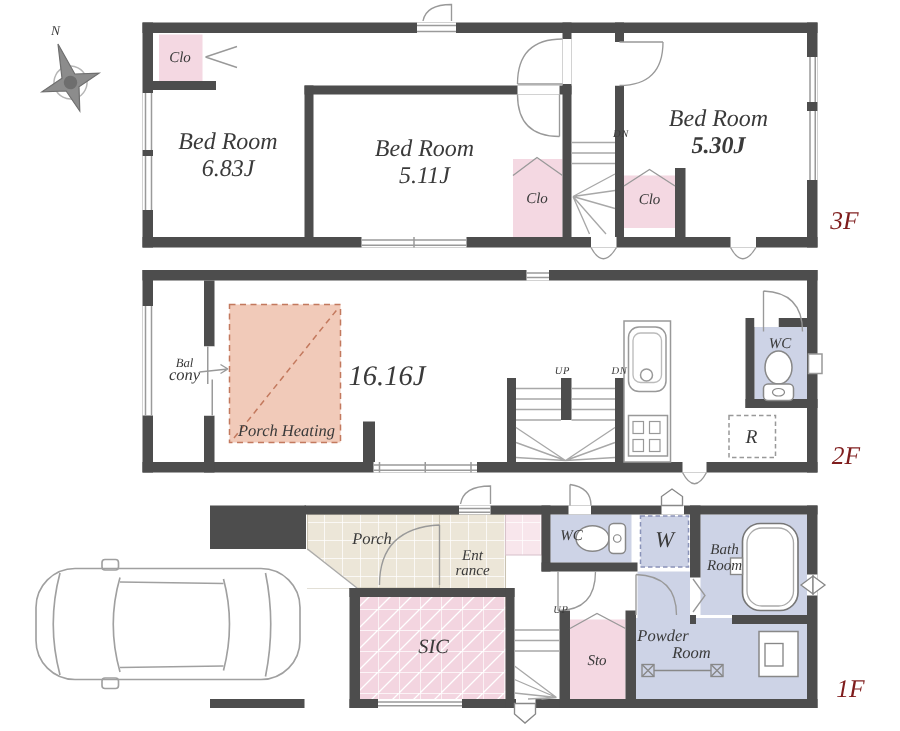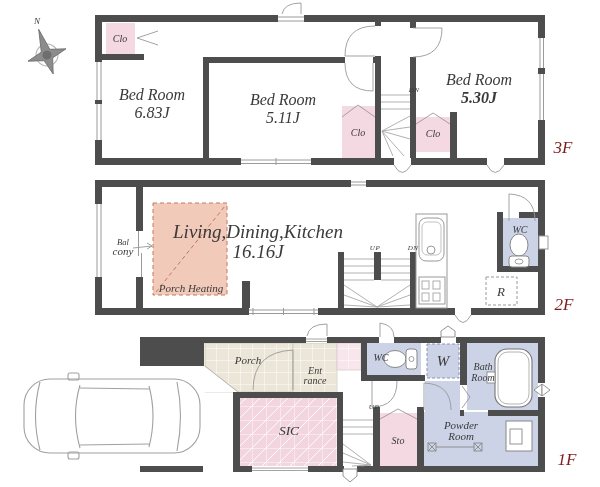--- a/index.html
+++ b/index.html
@@ -278,38 +278,37 @@
 <div class="lbl big" style="left:283px;top:100px;">Bed Room</div>
 <div class="lbl big" style="left:283px;top:118px;">5.11J</div>
 <div class="lbl big" style="left:479px;top:80px;">Bed Room</div>
 <div class="lbl big" style="left:479px;top:98px;font-weight:bold;">5.30J</div>
 <div class="lbl sm" style="left:120px;top:39px;">Clo</div>
 <div class="lbl sm" style="left:358px;top:133px;">Clo</div>
 <div class="lbl sm" style="left:433px;top:134px;">Clo</div>
 <div class="lbl tiny" style="left:396px;top:90px;">DN</div>
 <div class="lbl floor" style="left:563px;top:147px;">3F</div>
 
-<div class="lbl ldk" style="left:258px;top:231px;">Living,Dining,Kitchen</div>
 <div class="lbl ldk" style="left:258px;top:251px;">16.16J</div>
 <div class="lbl med" style="left:191px;top:288px;">Porch Heating</div>
 <div class="lbl" style="left:123px;top:242px;font-size:8.5px;">Bal</div>
 <div class="lbl" style="left:123px;top:251px;font-size:11px;">cony</div>
 <div class="lbl tiny" style="left:357px;top:248px;">UP</div>
 <div class="lbl tiny" style="left:395px;top:248px;">DN</div>
 <div class="lbl sm" style="left:520px;top:230px;">WC</div>
 <div class="lbl" style="left:501px;top:291px;font-size:13px;">R</div>
 <div class="lbl floor" style="left:564px;top:304px;">2F</div>
 
 <div class="lbl med" style="left:248px;top:360px;">Porch</div>
 <div class="lbl sm" style="left:315px;top:371px;text-align:right;">Ent</div>
 <div class="lbl sm" style="left:315px;top:381px;">rance</div>
 <div class="lbl" style="left:289px;top:431px;font-size:13.5px;">SIC</div>
 <div class="lbl sm" style="left:381px;top:358px;">WC</div>
 <div class="lbl" style="left:443px;top:361px;font-size:15px;">W</div>
 <div class="lbl sm" style="left:398px;top:441px;">Sto</div>
 <div class="lbl sm" style="left:483px;top:367px;">Bath</div>
 <div class="lbl sm" style="left:483px;top:378px;">Room</div>
-<div class="lbl med" style="left:461px;top:425px;text-align:center;">Powder</div>
+<div class="lbl med" style="left:442px;top:425px;text-align:center;">Powder</div>
 <div class="lbl med" style="left:461px;top:436px;">Room</div>
 <div class="lbl tiny" style="left:356px;top:407px;">UP</div>
 <div class="lbl floor" style="left:567px;top:459px;">1F</div>
 
 </div>
 
 </body></html>

